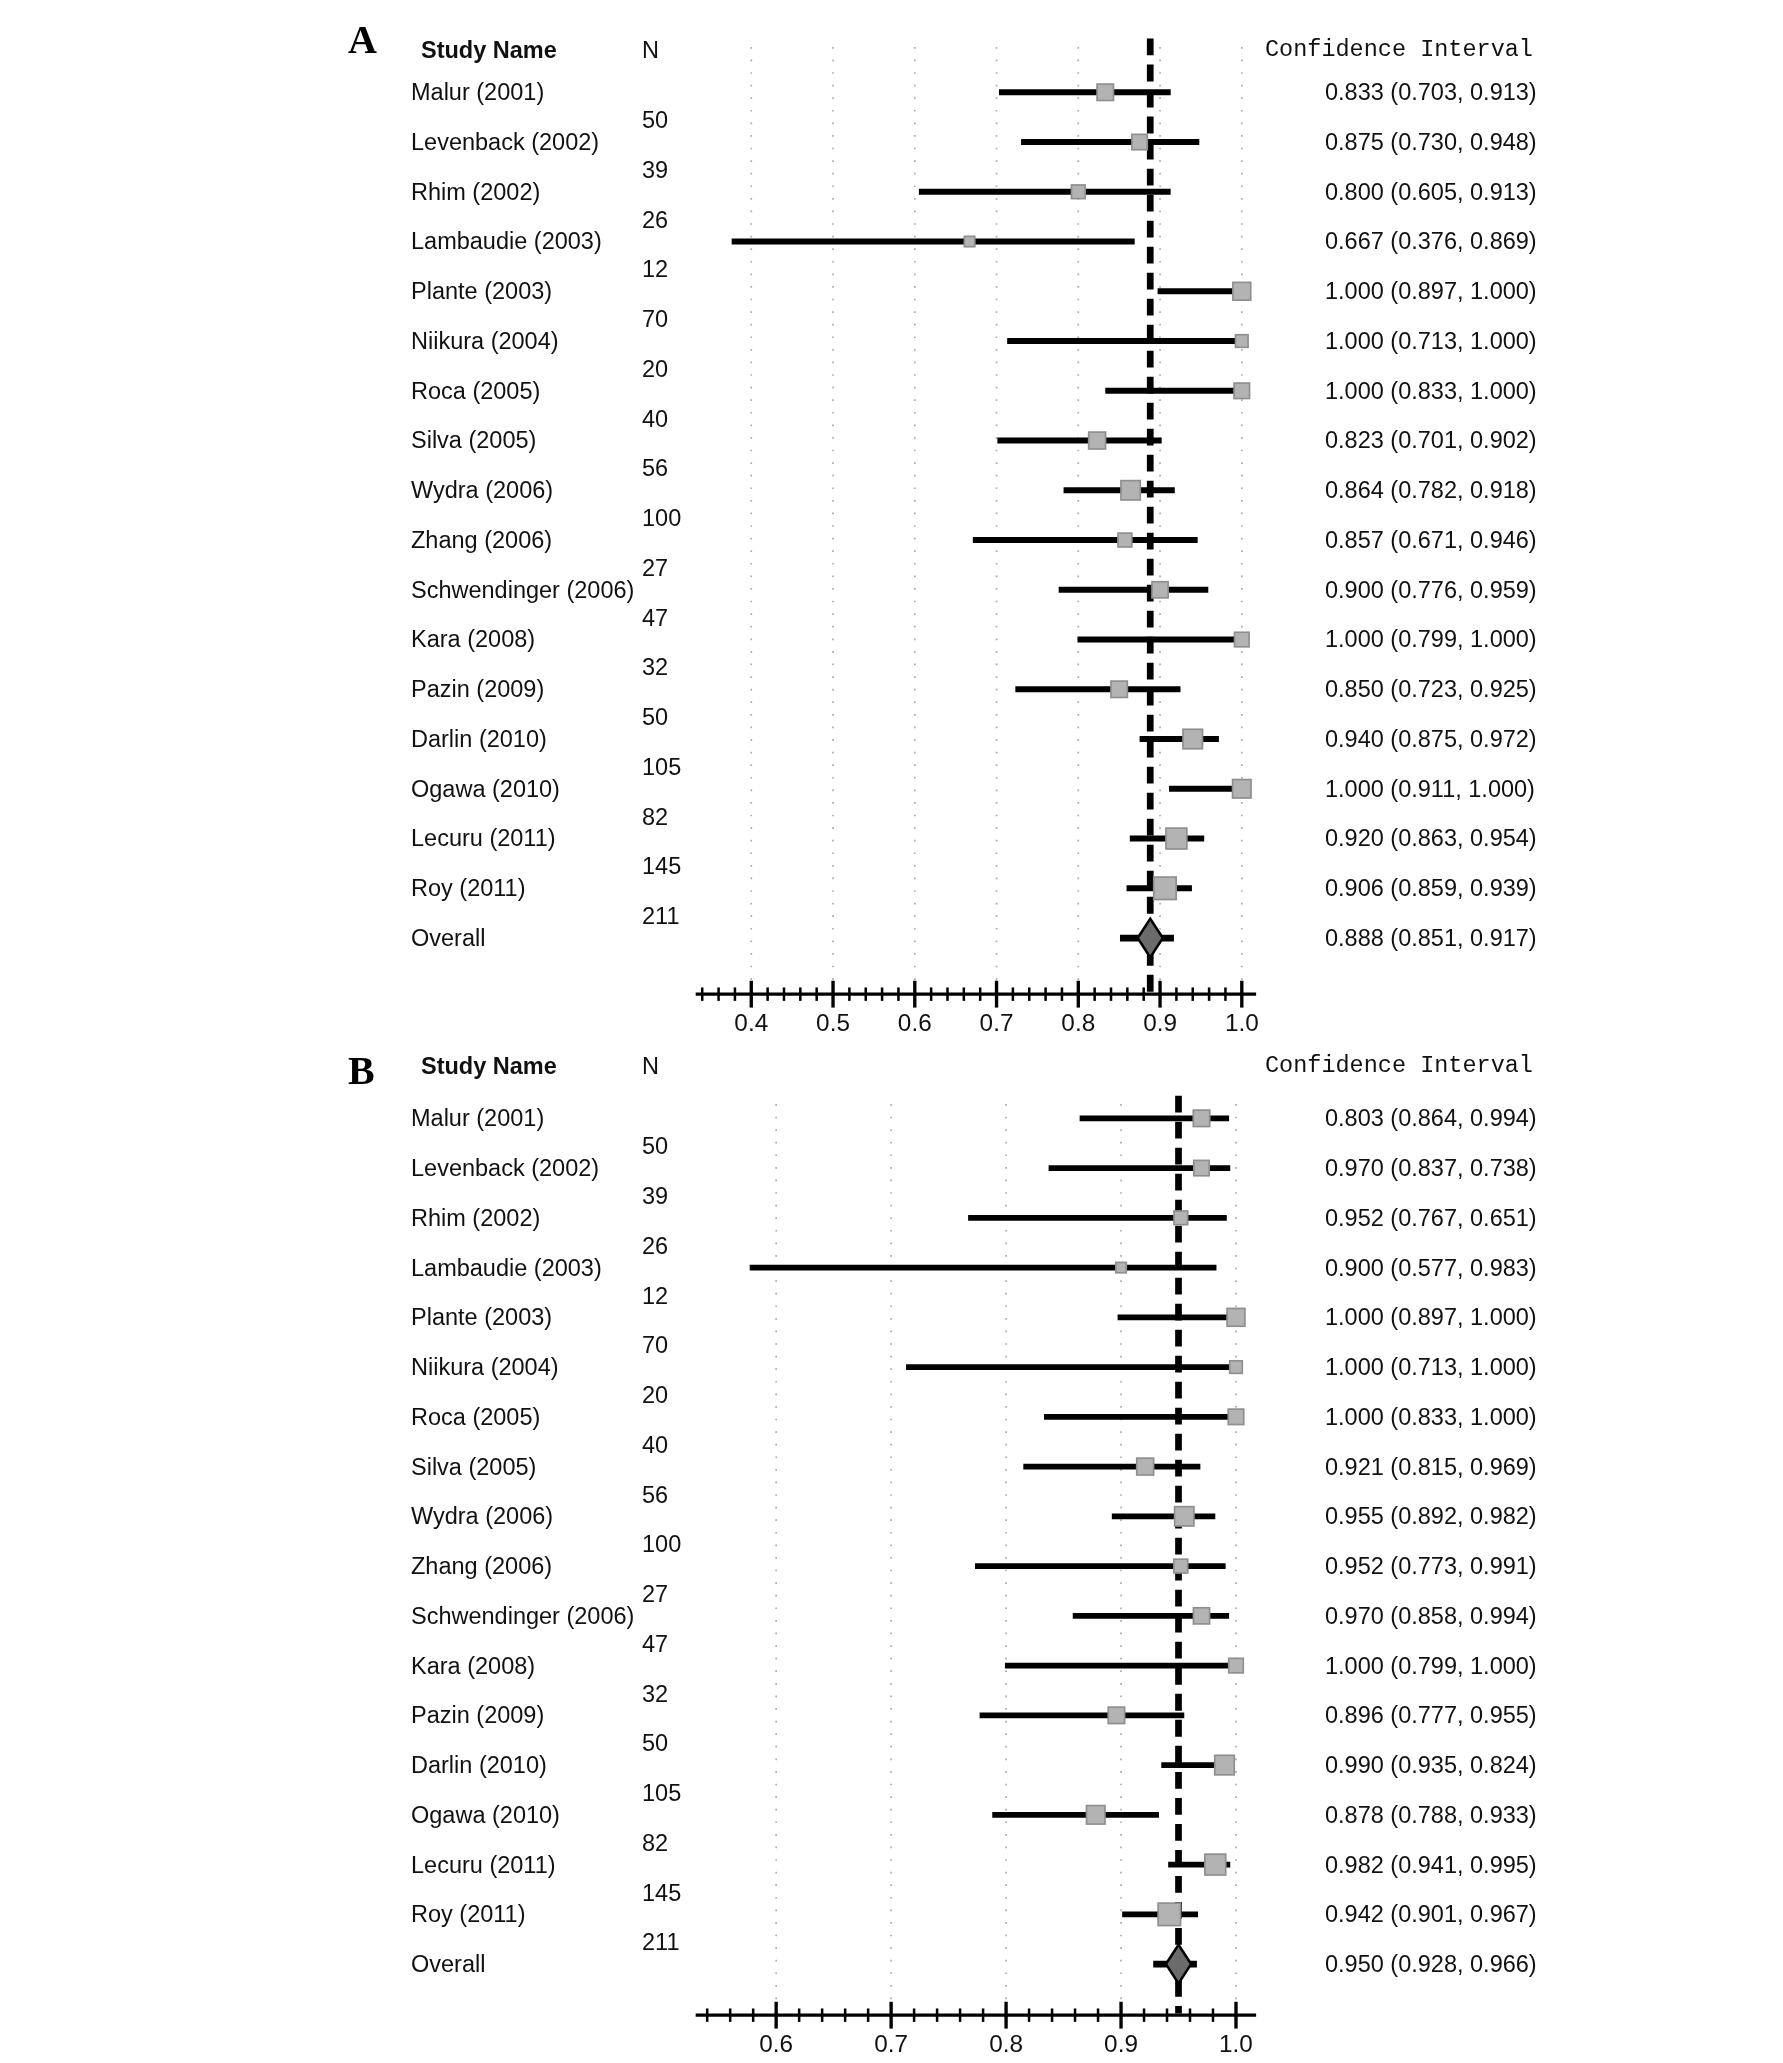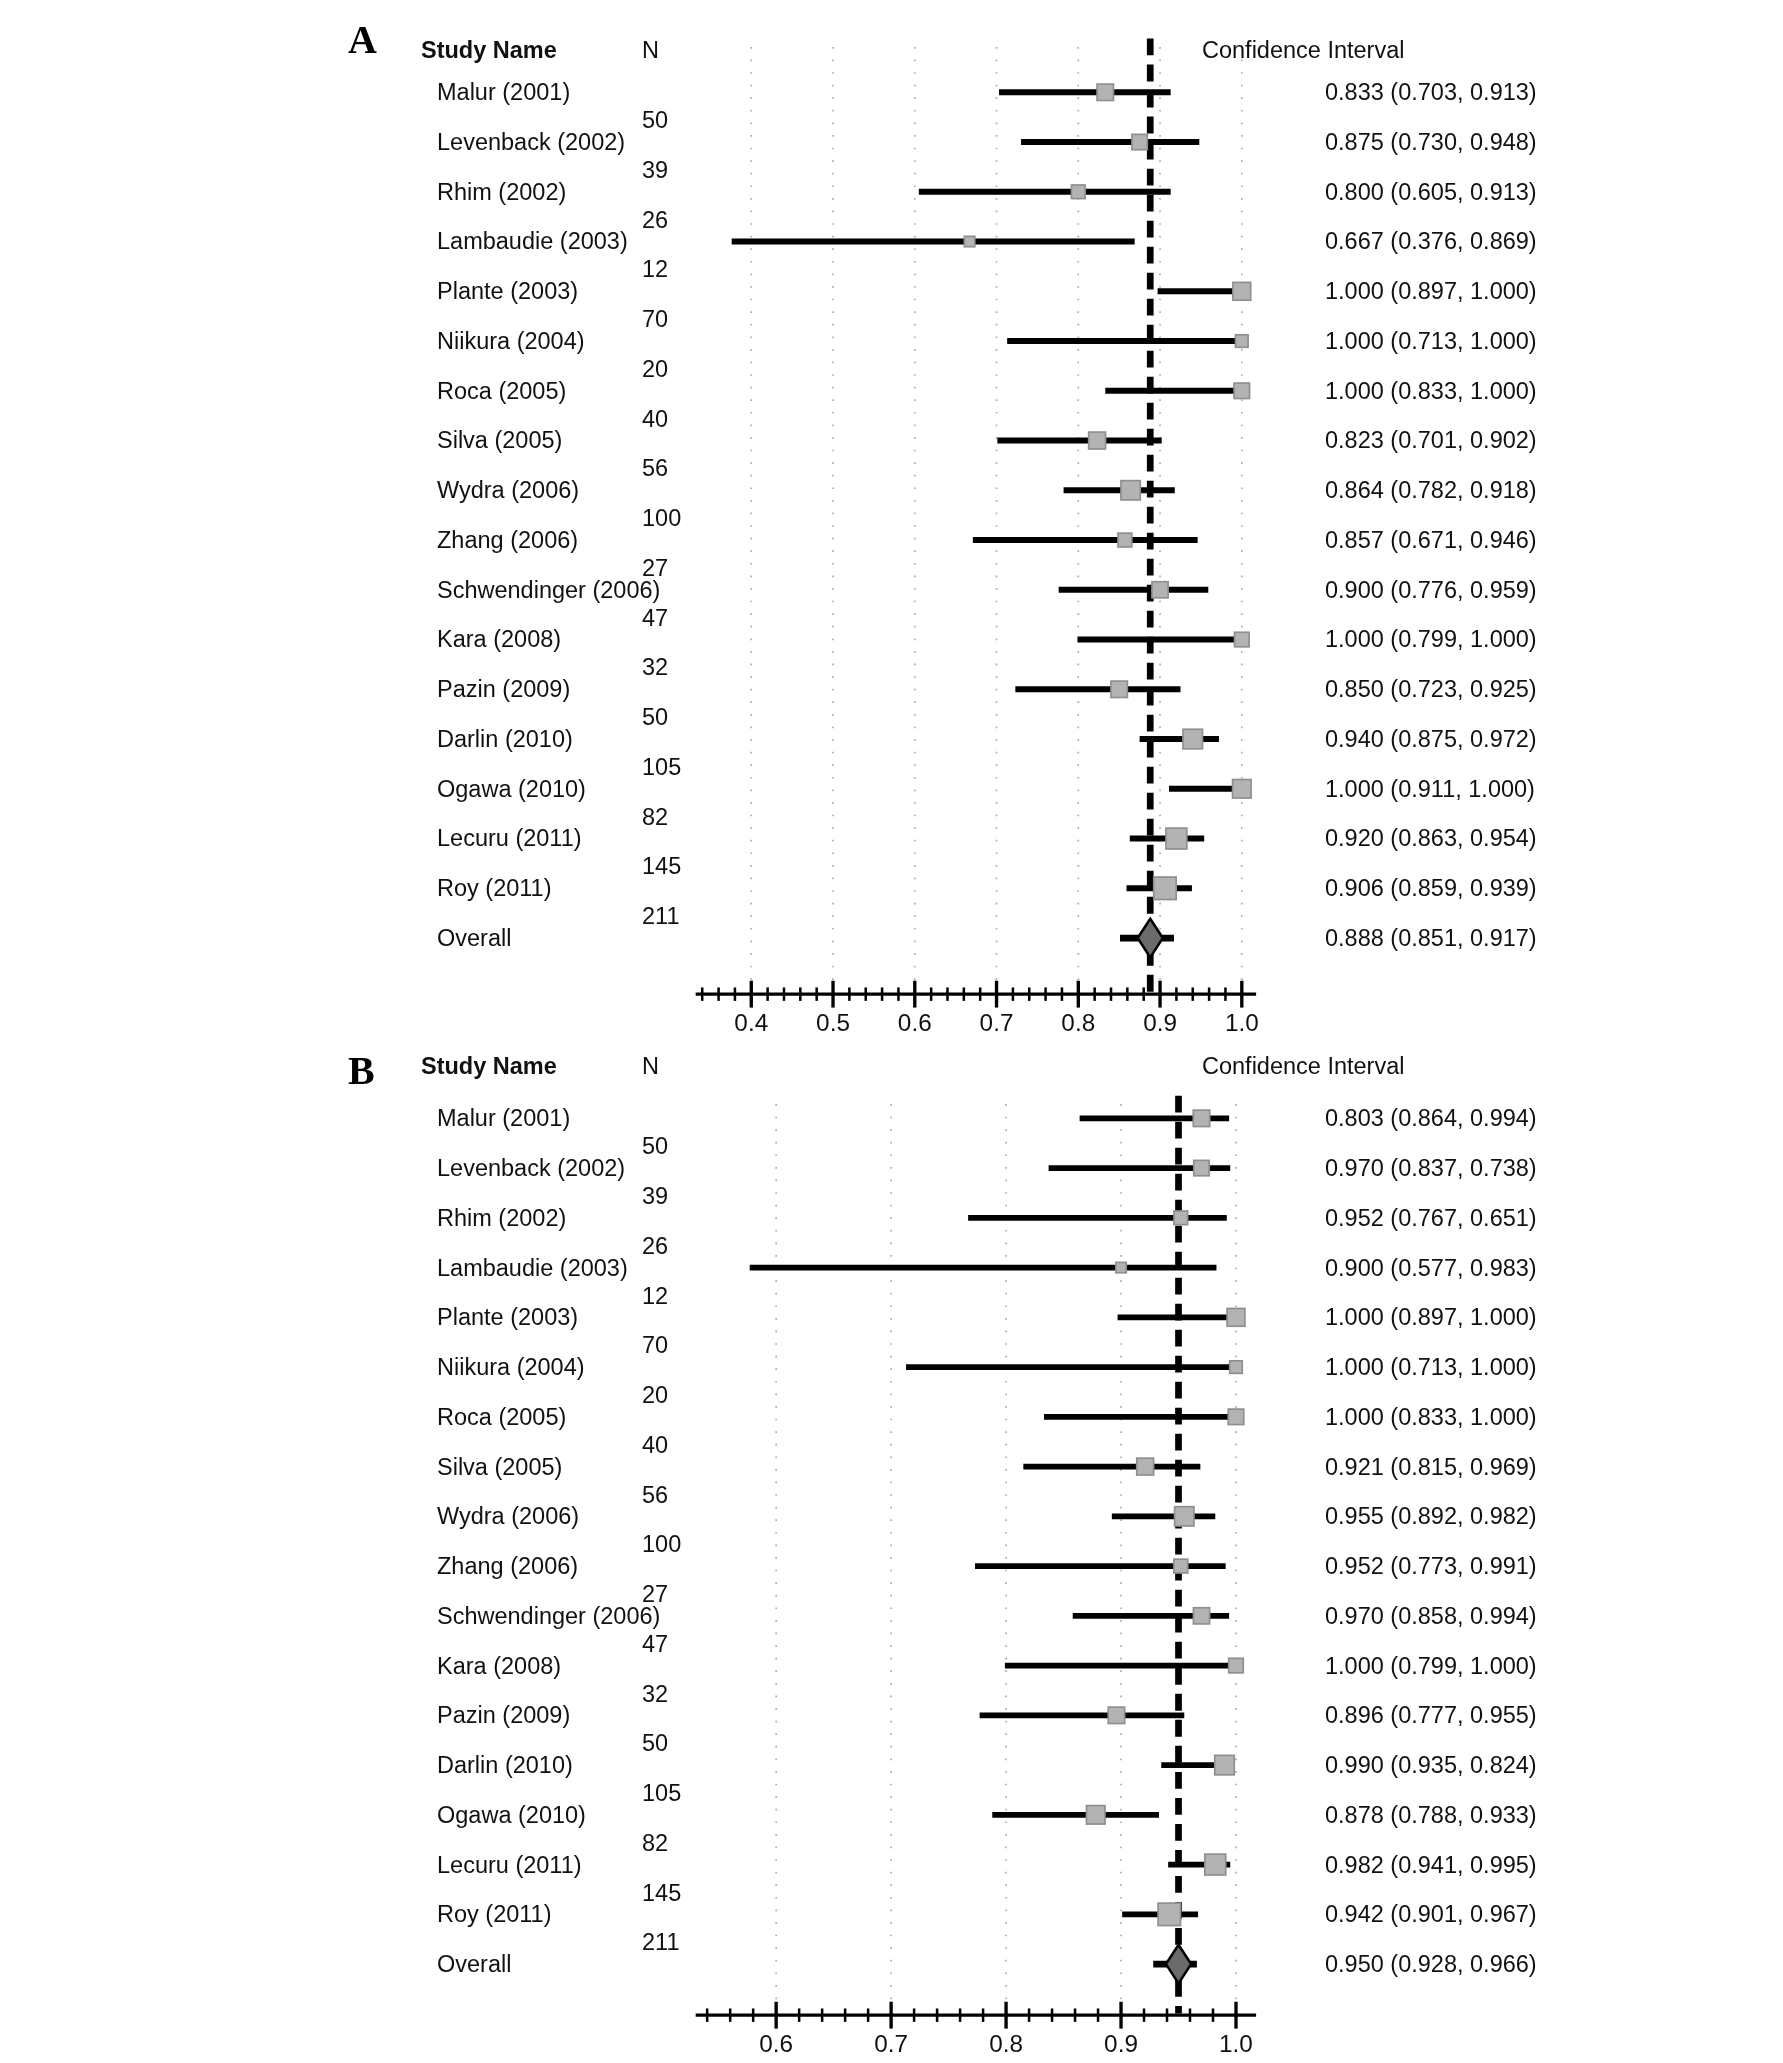--- a/index.html
+++ b/index.html
@@ -8,22 +8,22 @@
   #plot-svg{position:absolute;left:0;top:0;z-index:0;}
   .panel-letter{position:absolute;left:348px;font-family:"Liberation Serif", serif;
         font-weight:700;font-size:40px;line-height:40px;color:#000;z-index:2;}
   .panel-a .panel-letter{top:20px;}
   .panel-b .panel-letter{top:1051px;}
   .col-header,.cell{position:absolute;font-size:23.5px;line-height:28.5px;white-space:nowrap;z-index:2;}
   .panel-a .col-header{top:36px;}
   .panel-b .col-header{top:1052px;}
   .hdr-study{left:421px;font-weight:bold;}
   .hdr-n{left:642px;}
-  .hdr-ci{left:1202px;}
-  .cell-study{left:437px;}
+  .hdr-ci{left:1265px;font-family:Liberation Mono, monospace;}
+  .cell-study{left:411px;}
   .cell-n{left:642px;margin-top:28px;}
   .cell-ci{left:1325px;}
   .axis-tick-label{font-family:"Liberation Sans", sans-serif;}
 </style>
 </head>
 <body>
 
 <div class="page">
 
   <svg id="plot-svg" width="1784" height="2063" viewBox="0 0 2126 2459">

